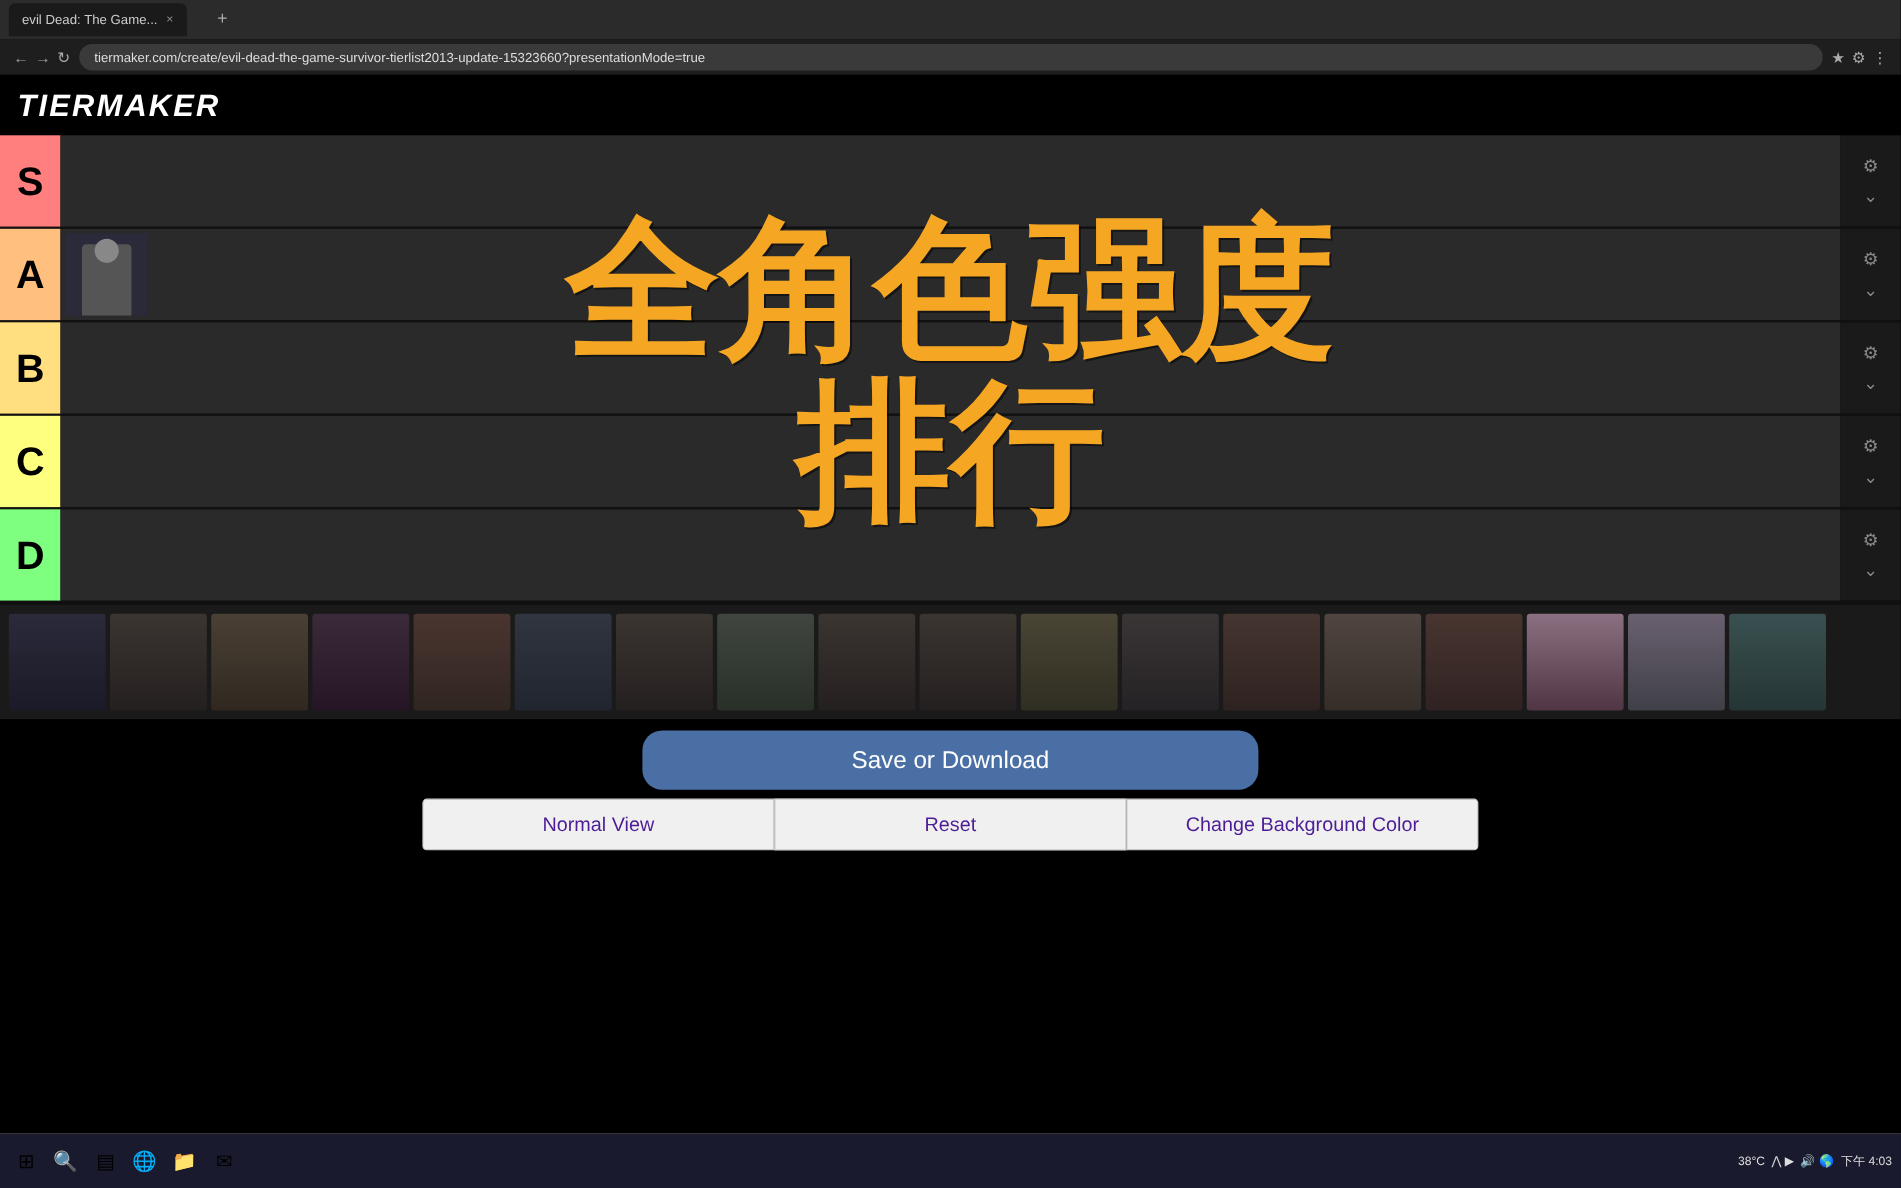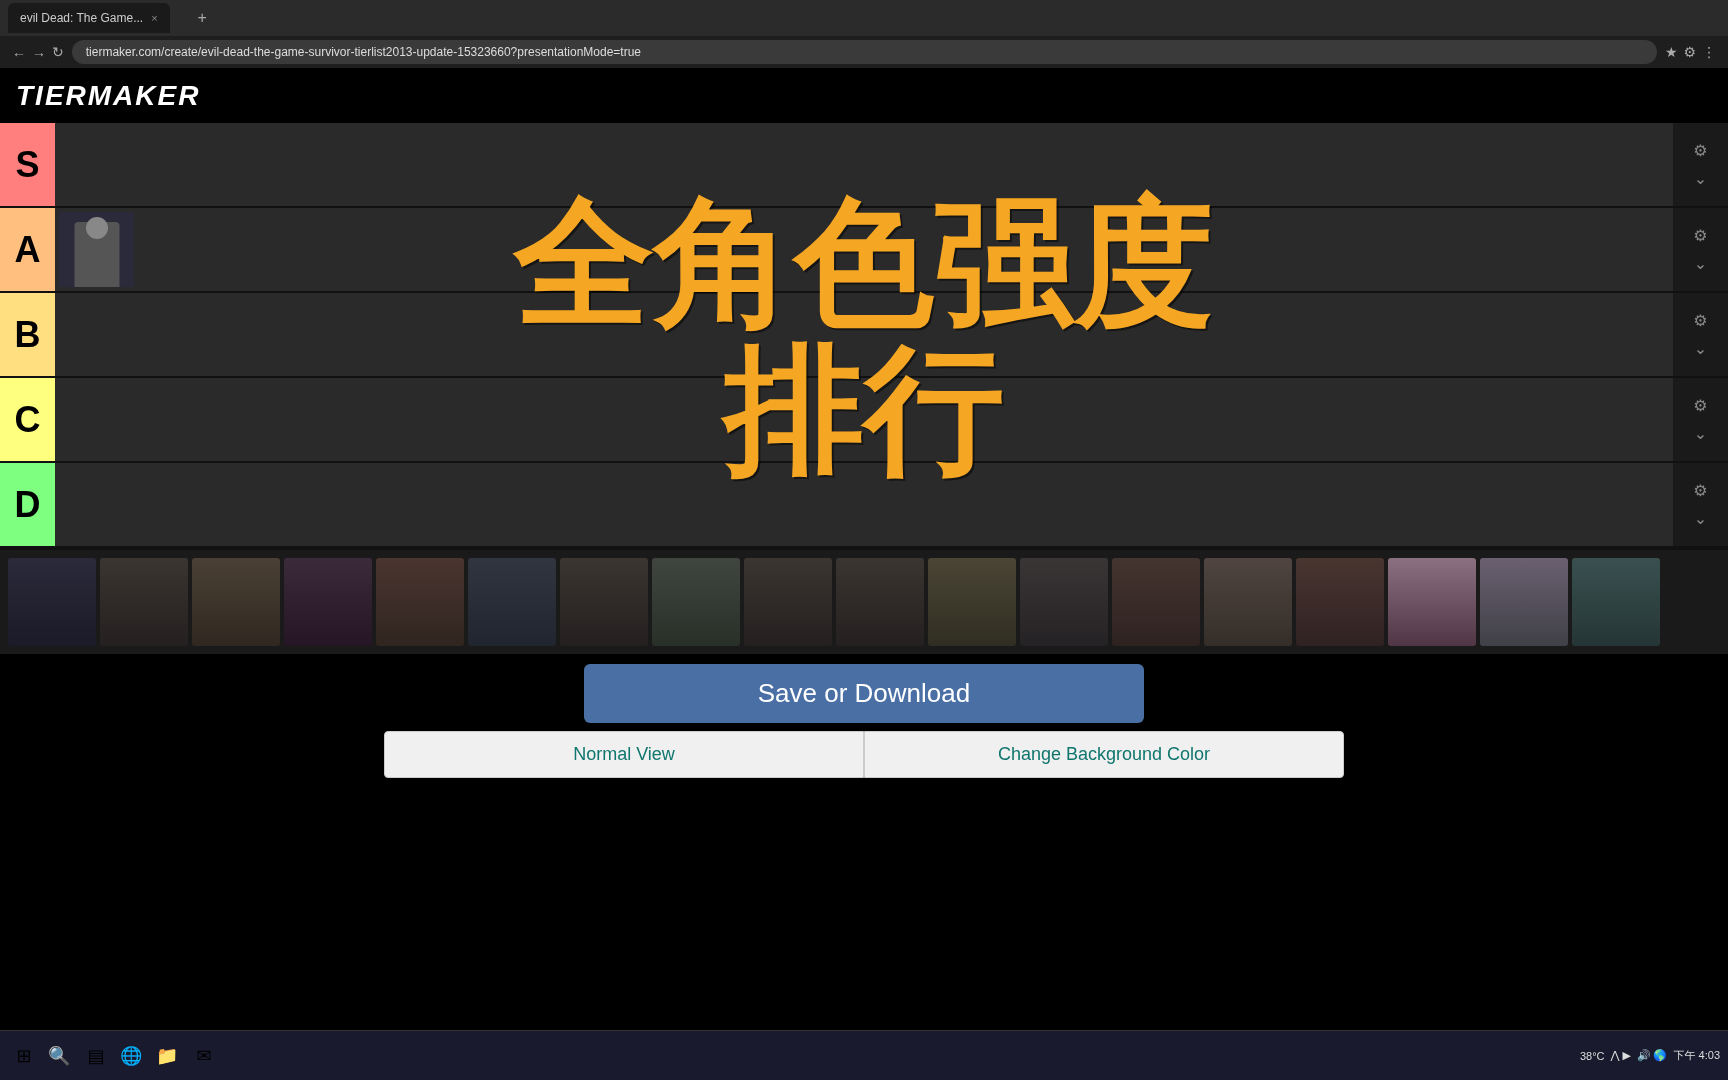--- a/index.html
+++ b/index.html
@@ -232,39 +232,39 @@
       display: flex;
       flex-direction: column;
       align-items: center;
       gap: 8px;
     }
 
     .save-download-btn {
       background: #4a6fa5;
       color: #fff;
       border: none;
-      border-radius: 6px;
+      border-radius: 18px;
       padding: 14px 0;
       width: 560px;
-      font-size: 26px;
+      font-size: 22px;
       cursor: pointer;
       font-weight: 500;
     }
 
     .bottom-actions {
       display: flex;
       gap: 0;
       width: 960px;
     }
 
     .bottom-action-btn {
       flex: 1;
       background: #f0f0f0;
       border: 1px solid #ccc;
-      color: #0f766e;
+      color: #4c1d95;
       font-size: 18px;
       padding: 12px 0;
       cursor: pointer;
     }
 
     .bottom-action-btn:first-child {
       border-radius: 4px 0 0 4px;
     }
     .bottom-action-btn:last-child {
       border-radius: 0 4px 4px 0;
@@ -456,20 +456,21 @@
     <div class="char-item char-16"></div>
     <div class="char-item char-17"></div>
     <div class="char-item char-18"></div>
   </div>
 
   <div class="bottom-area">
     <button class="save-download-btn">Save or Download</button>
 
     <div class="bottom-actions">
       <button class="bottom-action-btn">Normal View</button>
+      <button class="bottom-action-btn">Reset</button>
       <button class="bottom-action-btn">Change Background Color</button>
     </div>
   </div>
 
 </div>
 
 <div class="taskbar">
   <div class="taskbar-icon">⊞</div>
   <div class="taskbar-icon">🔍</div>
   <div class="taskbar-icon">▤</div>

